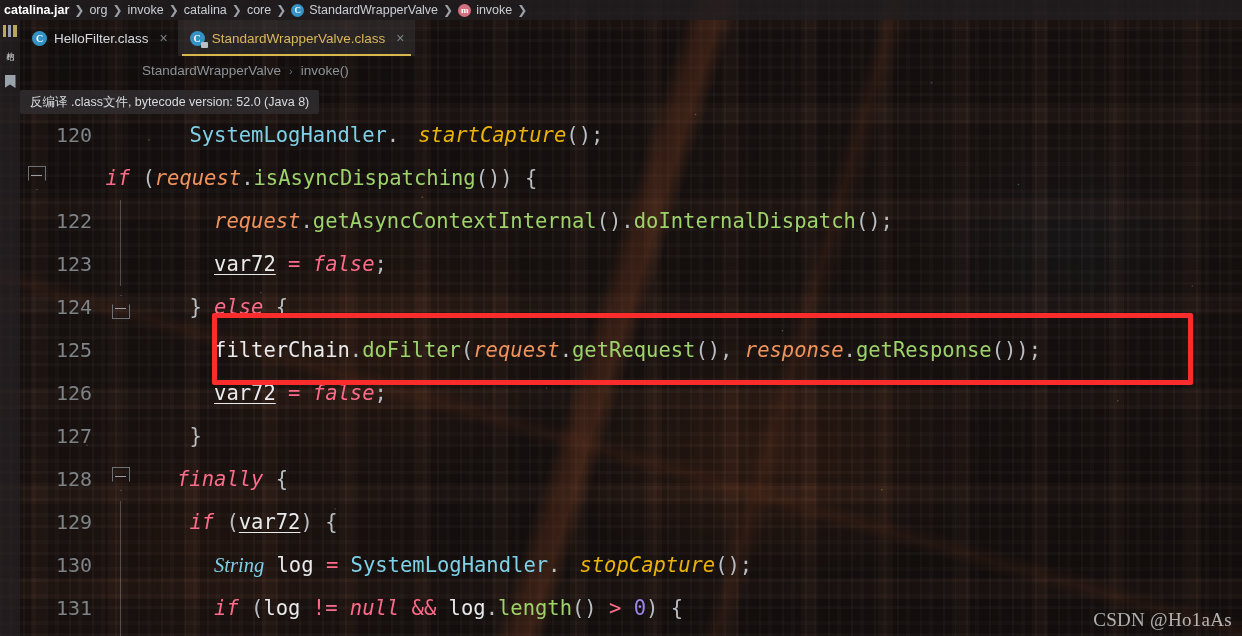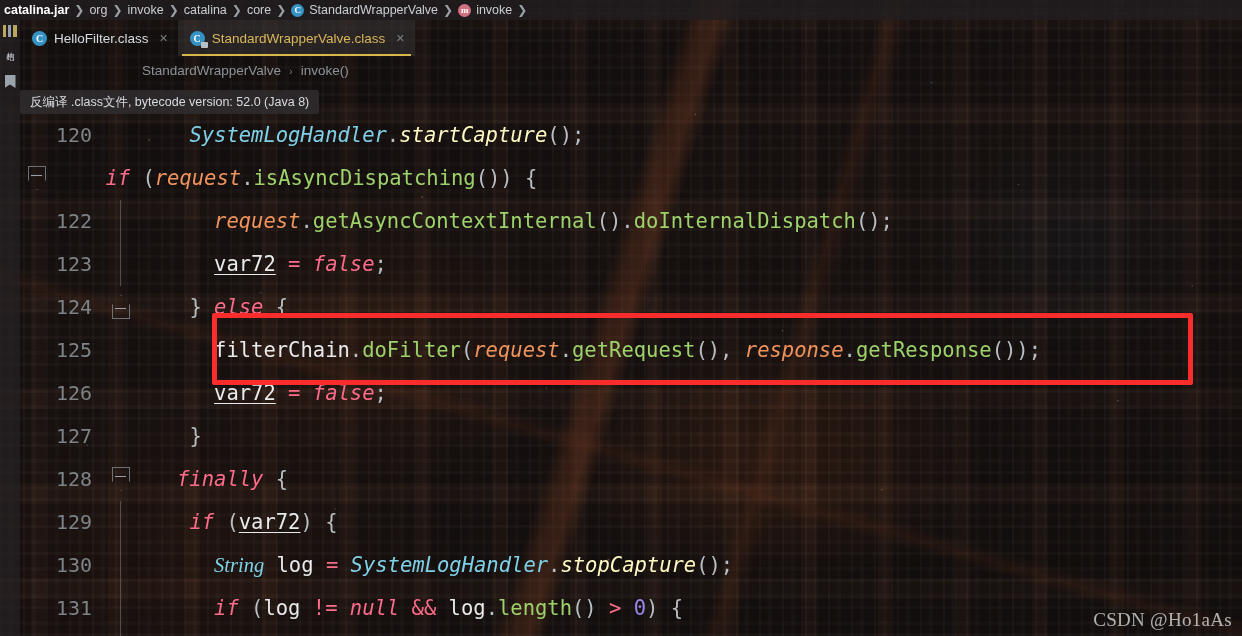--- a/index.html
+++ b/index.html
@@ -252,22 +252,22 @@
   .fold-line {
     position: absolute;
     left: 16px; top: 0; bottom: 0;
     width: 1px;
     background: rgba(150,156,160,0.40);
   }
   .code-text { flex: 1; }
 
   
   .t-kw     { color: #ff6b8a; font-style: italic; }
-  .t-cls    { color: #7fd1e8; font-style: italic; }
-  .t-mth    { color: #fef9c3; font-style: italic; }
+  .t-cls    { color: #7fd1e8; }
+  .t-mth    { color: #eab308; font-style: italic; margin-left: 19px; }
   .t-mth2   { color: #9dd36a; }
   .t-param  { color: #f0935c; font-style: italic; }
   .t-plain  { color: #e8eaec; }
   .t-punct  { color: #b8bec3; }
   .t-num    { color: #9b85e8; }
   .t-type   { color: #7fd1e8; font-style: italic; font-family: Liberation Serif, serif; }
   .t-var    { color: #e8eaec; text-decoration: underline; text-decoration-thickness: 1px; text-underline-offset: 3px; }
   .t-op     { color: #ff6b8a; }
 
   

